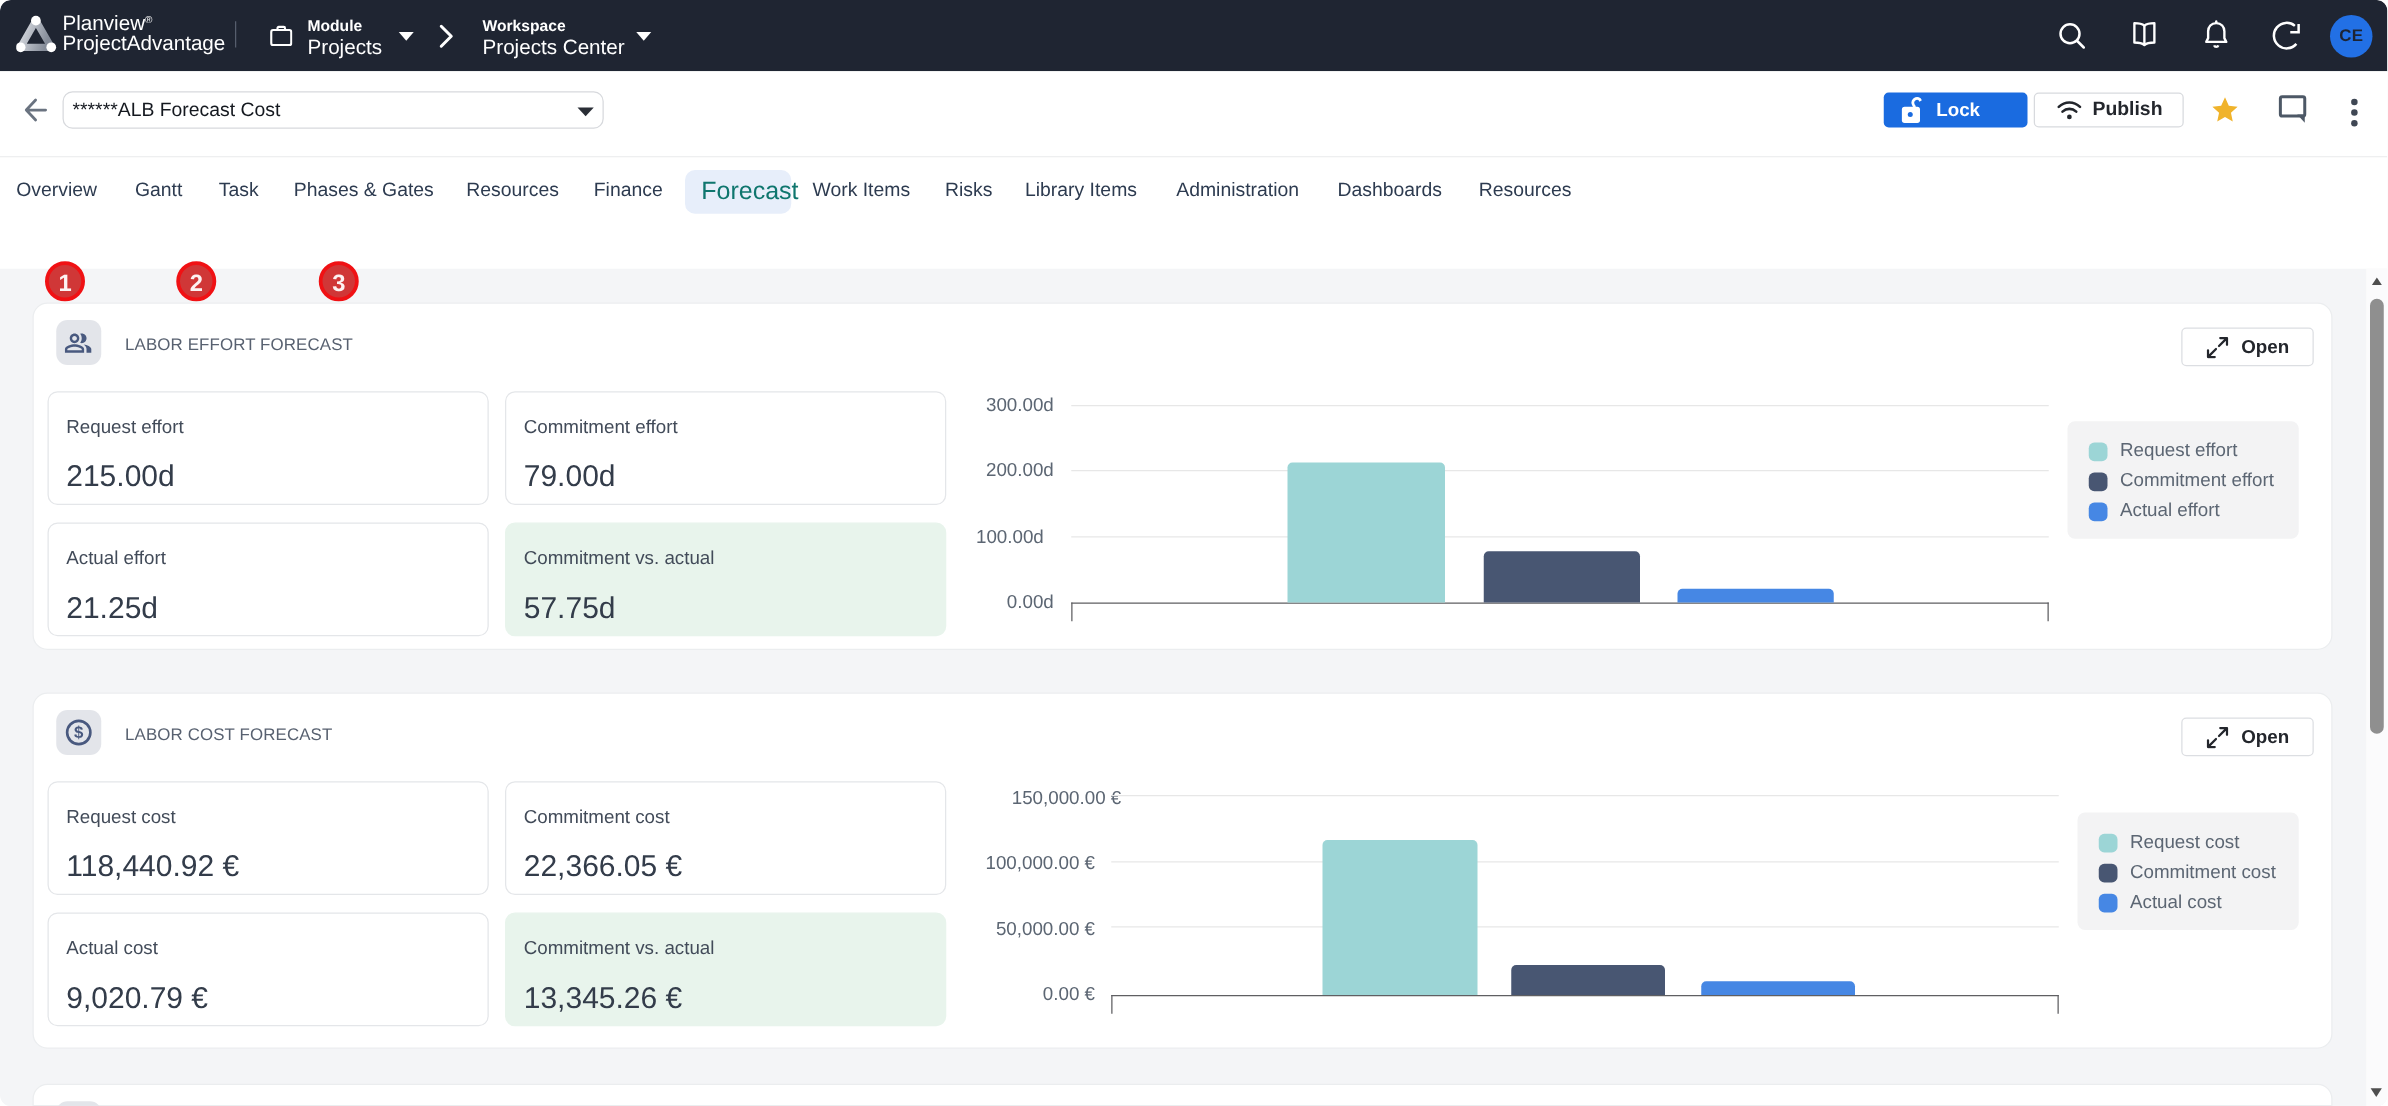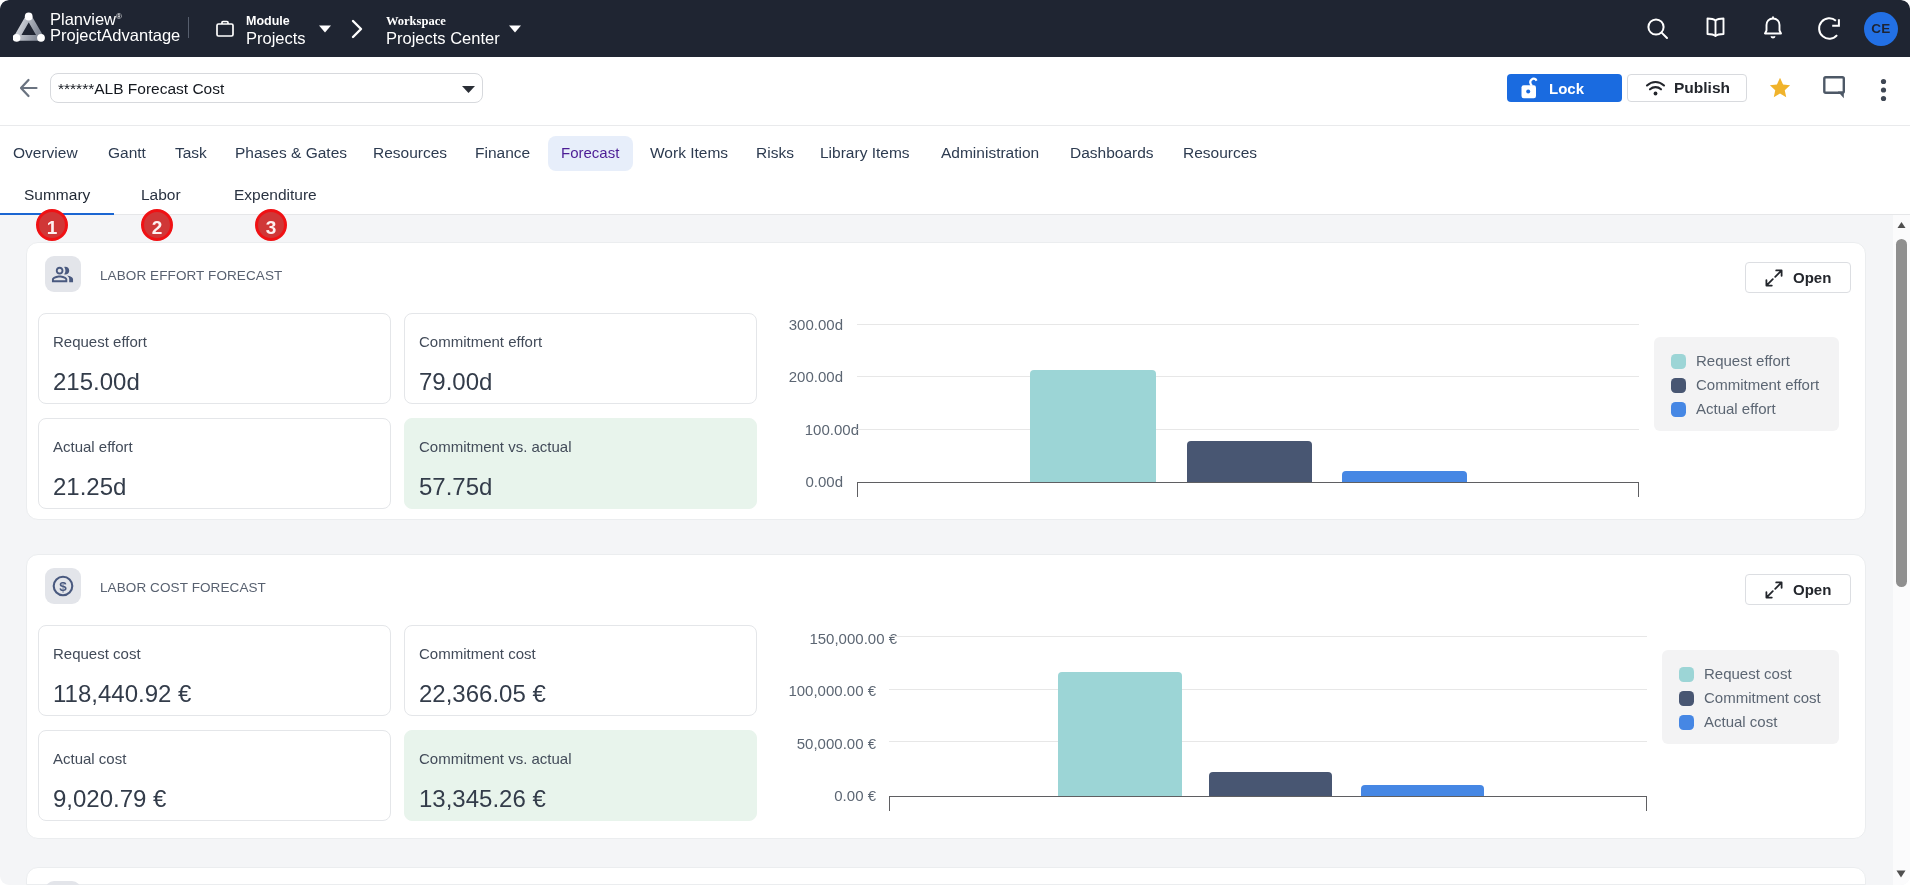--- a/index.html
+++ b/index.html
@@ -17,21 +17,21 @@
   #selbox { position:absolute; left:50px; top:16px; width:433px; height:30px; border:1px solid #d7d9dd; border-radius:8px; background:#fff; }
   #selbox span { position:absolute; left:7px; top:6px; font-size:15.5px; color:#14181f; font-weight:400; }
   .btn { position:absolute; top:17px; height:28px; border-radius:4px; font-size:15px; font-weight:700; display:flex; align-items:center; }
   #lockbtn { left:1507px; width:115px; background:#1a6be0; color:#fff; }
   #pubbtn { left:1627px; width:120px; background:#fff; border:1px solid #d8dade; color:#23262c; font-size:15.5px; }
 
   
   #tabs { position:absolute; left:0; top:126px; width:1910px; height:54px; background:#fff; }
   .tab { position:absolute; top:0; height:54px; line-height:54px; font-size:15.5px; color:#2d3b50; white-space:nowrap; }
   #fpill { position:absolute; left:548px; top:10px; width:85px; height:35px; background:#e7eefa; border-radius:8px; }
-  #ftext { position:absolute; left:561px; top:0; height:54px; line-height:54px; font-size:15px; color:#4c1d95; }
+  #ftext { position:absolute; left:561px; top:0; height:54px; line-height:54px; font-size:20px; color:#0f766e; }
 
   
   #stabs { position:absolute; left:0; top:180px; width:1910px; height:35px; background:#fff; border-bottom:1px solid #e6e7e9; }
   .stab { position:absolute; top:0; height:34px; line-height:30px; font-size:15.5px; color:#2a3342; white-space:nowrap; }
   #sunder { position:absolute; left:0; top:33px; width:114px; height:3px; background:#1b66d2; }
 
   
   #content { position:absolute; left:0; top:215px; width:1910px; height:670px; background:#f4f5f7; }
   .badge { position:absolute; width:32px; height:32px; border-radius:50%; background:#d03737; border:3px solid #f01114; color:#fdf2f2; font-size:19px; font-weight:700; text-align:center; line-height:31px; }
   .card { position:absolute; left:26px; width:1840px; background:#fff; border:1px solid #ebedef; border-radius:12px; }
@@ -78,21 +78,21 @@
       <path d="M6 4 V2.5 a1 1 0 0 1 1-1 h4 a1 1 0 0 1 1 1 V4" fill="none" stroke="#fff" stroke-width="1.7"></path>
     </svg>
     <div class="abs hdr-sub" style="left:246px;top:14px;">Module</div>
     <div class="abs hdr-main" style="left:246px;top:29px;">Projects</div>
     <svg class="abs" style="left:318px;top:24px" width="14" height="10" viewBox="0 0 14 10">
         <path d="M1 1.5 L7 8.5 L13 1.5 Z" fill="#fff"></path>
       </svg>
     <svg class="abs" style="left:351px;top:19px" width="12" height="20" viewBox="0 0 12 20">
         <path d="M2 2 L10 10 L2 18" fill="none" stroke="#fff" stroke-width="2.4" stroke-linecap="round" stroke-linejoin="round"></path>
       </svg>
-    <div class="abs hdr-sub" style="left:386px;top:13.5px;font-family:Liberation Serif, serif;">Workspace</div>
+    <div class="abs hdr-sub" style="left:386px;top:13.5px;">Workspace</div>
     <div class="abs hdr-main" style="left:386px;top:29px;">Projects Center</div>
     <svg class="abs" style="left:508px;top:24px" width="14" height="10" viewBox="0 0 14 10">
         <path d="M1 1.5 L7 8.5 L13 1.5 Z" fill="#fff"></path>
       </svg>
 
     <svg class="abs" style="left:1645px;top:16px" width="26" height="26" viewBox="0 0 26 26">
         <circle cx="11" cy="11" r="7.6" fill="none" stroke="#fff" stroke-width="2"></circle>
         <path d="M16.6 16.6 L22 22" stroke="#fff" stroke-width="2" stroke-linecap="round"></path>
       </svg>
     <svg class="abs" style="left:1704px;top:17px" width="23" height="22" viewBox="0 0 23 22">
@@ -161,26 +161,20 @@
     <div id="fpill"></div>
     <span class="tab" id="ftext">Forecast</span>
     <span class="tab" style="left:650px">Work Items</span>
     <span class="tab" style="left:756px">Risks</span>
     <span class="tab" style="left:820px">Library Items</span>
     <span class="tab" style="left:941px">Administration</span>
     <span class="tab" style="left:1070px">Dashboards</span>
     <span class="tab" style="left:1183px">Resources</span>
   </div>
 
-  <div id="stabs">
-    <span class="stab" style="left:24px;color:#1f2733">Summary</span>
-    <span class="stab" style="left:141px">Labor</span>
-    <span class="stab" style="left:234px">Expenditure</span>
-    <div id="sunder"></div>
-  </div>
 
   <div id="content">
 
     <div class="badge" style="left:36px;top:-6px">1</div>
     <div class="badge" style="left:141px;top:-6px">2</div>
     <div class="badge" style="left:255px;top:-6px">3</div>
 
     <div class="card" style="top:27px;height:278px">
       <div class="cicon">
         <svg width="23" height="23" viewBox="0 0 24 24" fill="#49597f">
@@ -209,21 +203,21 @@
           <div class="slabel">Actual effort</div>
           <div class="sval">21.25d</div>
         </div>
       <div class="statbox green" style="left:377px;top:175px">
           <div class="slabel">Commitment vs. actual</div>
           <div class="sval">57.75d</div>
         </div>
 
       <div class="ylab" style="left:696px;top:74px">300.00d</div>
       <div class="ylab" style="left:696px;top:126px">200.00d</div>
-      <div class="ylab" style="left:712px;top:179px">100.00d</div>
+      <div class="ylab" style="left:688px;top:179px">100.00d</div>
       <div class="ylab" style="left:696px;top:231px">0.00d</div>
       <div class="gl" style="left:830px;top:81px;width:782px"></div>
       <div class="gl" style="left:830px;top:133px;width:782px"></div>
       <div class="gl" style="left:830px;top:186px;width:782px"></div>
       <div class="axis" style="left:830px;top:239px;width:782px"></div>
       <div class="tick" style="left:830px;top:239px"></div>
       <div class="tick" style="left:1611px;top:239px"></div>
       <div class="bar" style="left:1003px;top:127px;width:126px;height:112px;background:#9cd5d6"></div>
       <div class="bar" style="left:1160px;top:198px;width:125px;height:41px;background:#485672"></div>
       <div class="bar" style="left:1315px;top:228px;width:125px;height:11px;background:#4687e4"></div>

